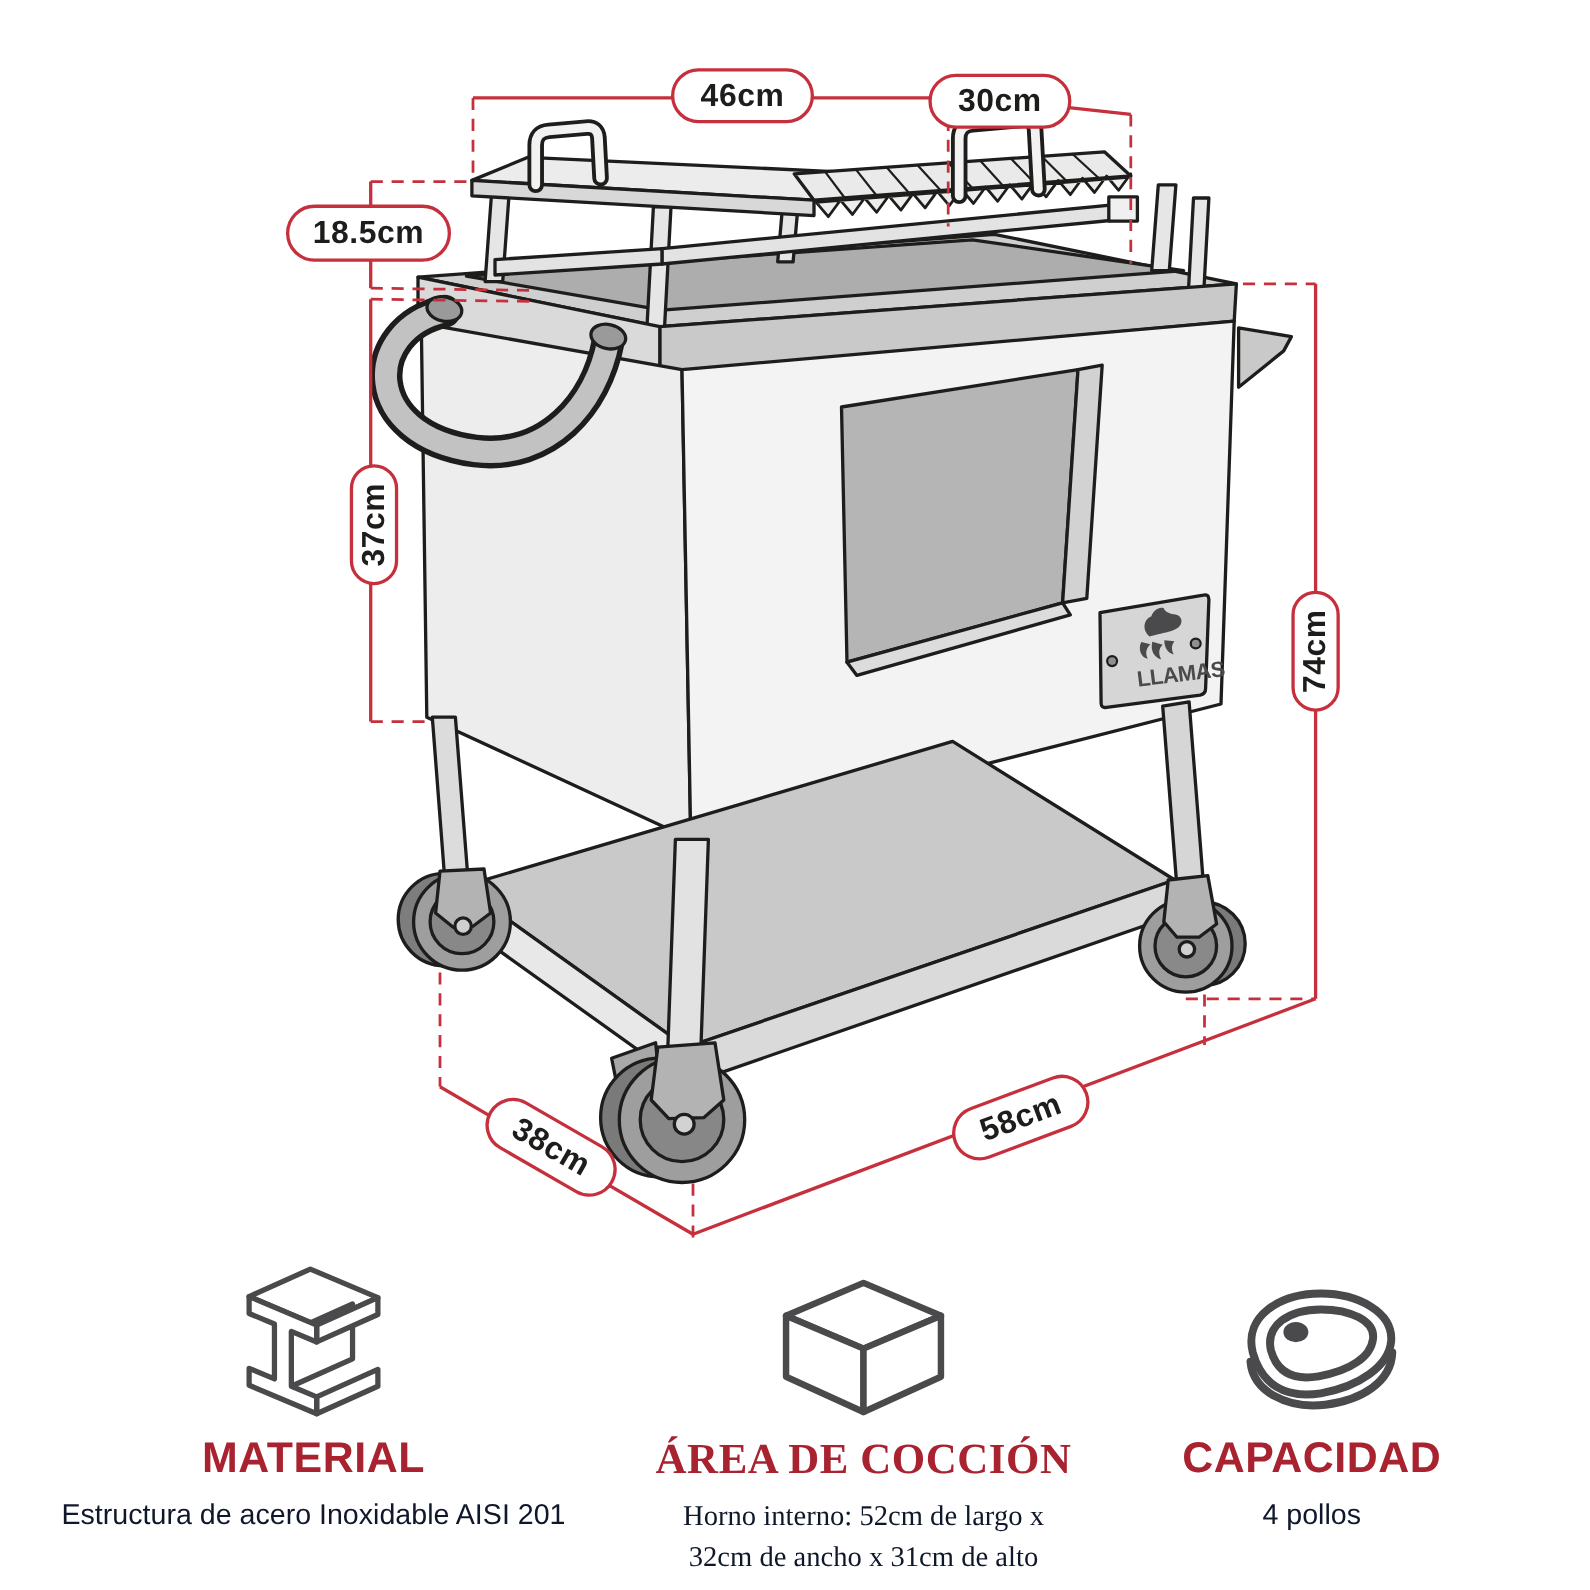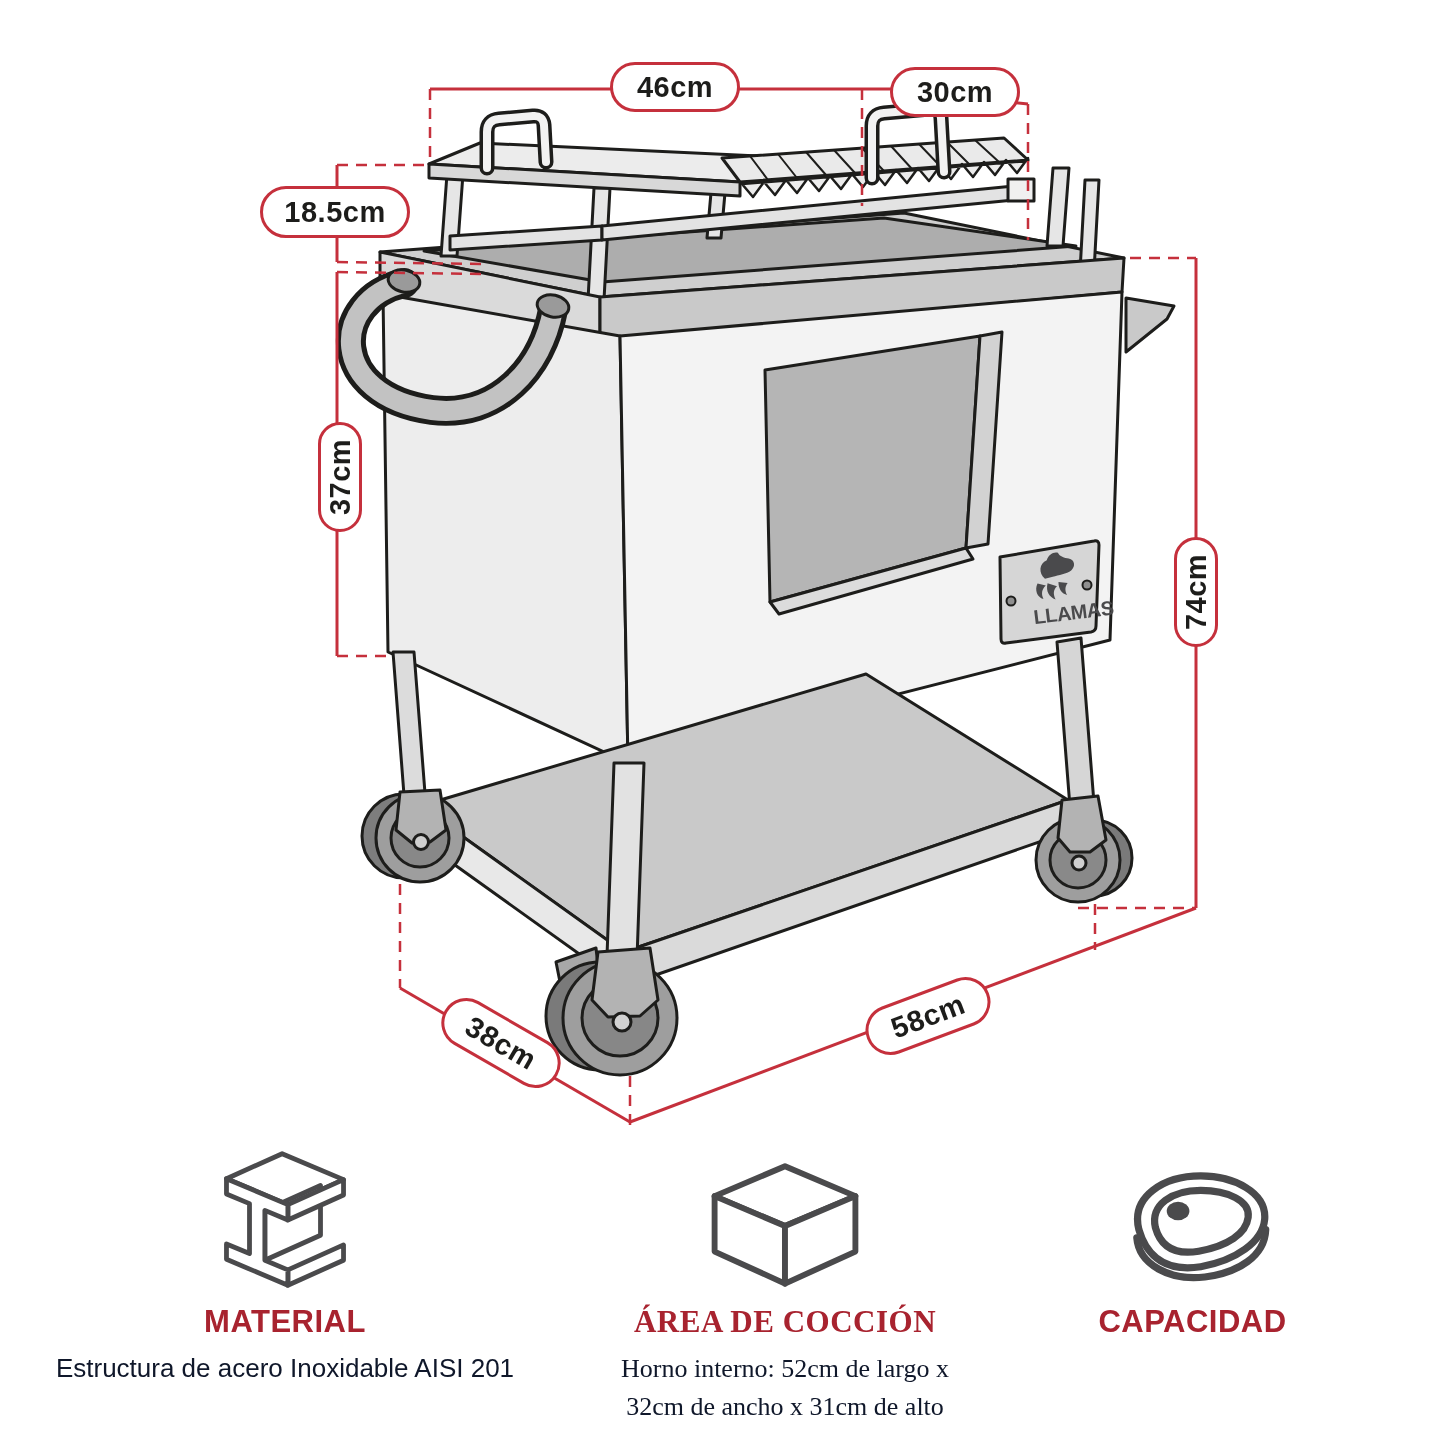--- a/index.html
+++ b/index.html
@@ -5,21 +5,21 @@
   html,body{margin:0;padding:0;background:#fff;}
   #stage{position:relative;width:1445px;height:1445px;background:#fff;overflow:hidden;
          font-family:"Liberation Sans",sans-serif;}
   #cart-svg{position:absolute;left:0;top:0;}
   .pill{position:absolute;display:flex;align-items:center;justify-content:center;
         background:#fff;border:3.5px solid #c5303c;border-radius:999px;
         font-weight:700;font-size:29px;color:#1d1d1b;letter-spacing:.5px;}
   .pill-v{transform:rotate(-90deg);}
   .spec-col{position:absolute;text-align:center;}
   .spec-icon{height:150px;display:flex;align-items:flex-end;justify-content:center;}
-  .spec-title{margin-top:14px;font-size:31px;font-weight:700;color:#a8232f;letter-spacing:.5px;}
+  .spec-title{margin-top:14px;font-size:39px;font-weight:700;color:#a8232f;letter-spacing:.5px;}
   .spec-lines{margin-top:10px;font-size:26px;color:#0f172a;line-height:1.45;}
 </style>
 </head>
 <body>
 
 <div id="stage">
 
   <svg id="cart-svg" width="1445" height="1445" viewBox="0 0 1445 1445">
 
     <g stroke="#1d1d1b" stroke-width="3" stroke-linejoin="round" stroke-linecap="round">
@@ -152,21 +152,21 @@
         <line x1="1130" y1="258" x2="1196" y2="258"></line>
         <line x1="1078" y1="908" x2="1196" y2="908"></line>
         <line x1="1095" y1="904" x2="1095" y2="950"></line>
         <line x1="400" y1="884" x2="400" y2="988"></line>
         <line x1="630" y1="1076" x2="630" y2="1130"></line>
       </g>
     </g>
   </svg>
 
   <div class="pill" style="left:610px;top:62px;width:124px;height:44px;">46cm</div>
-  <div class="pill" style="left:890px;top:67px;width:124px;height:44px;">30cm</div>
+  <div class="pill" style="left:844px;top:67px;width:124px;height:44px;">30cm</div>
   <div class="pill" style="left:260px;top:186px;width:144px;height:46px;">18.5cm</div>
   <div class="pill pill-v" style="left:285px;top:455px;width:104px;height:38px;">37cm</div>
   <div class="pill pill-v" style="left:1141px;top:570px;width:104px;height:38px;">74cm</div>
   <div class="pill" style="left:436px;top:1018px;width:124px;height:44px;transform:rotate(30deg);">38cm</div>
   <div class="pill" style="left:863px;top:991px;width:124px;height:44px;transform:rotate(-20.5deg);">58cm</div>
 
   <div class="spec-col" style="left:15px;top:1140px;width:540px;">
     <div class="spec-icon">
       <svg width="140" height="142" viewBox="-6 -32 134 148" fill="#fff" stroke="#4a4a4c" stroke-width="5" stroke-linejoin="round" stroke-linecap="round">
         <polygon points="0,0 64,27 122,1 58,-26"></polygon>
@@ -201,16 +201,17 @@
     <div class="spec-icon">
       <svg width="165" height="125" viewBox="0 0 160 120" fill="none" stroke="#4a4a4c" stroke-width="7" stroke-linejoin="round" stroke-linecap="round">
         <path d="M28,62 C20,30 52,10 88,10 C120,10 152,26 150,52 C148,74 122,92 88,98 C56,103 36,90 28,62 Z"></path>
         <path d="M44,60 C39,38 60,24 88,24 C114,24 136,34 134,50 C132,66 114,78 86,83 C62,87 49,78 44,60 Z"></path>
         <path d="M26,70 C28,96 58,112 92,108 C124,104 150,88 151,62"></path>
         <ellipse cx="66" cy="44" rx="11" ry="9" fill="#4a4a4c" stroke="none"></ellipse>
       </svg>
     </div>
     <div class="spec-title">CAPACIDAD</div>
     <div class="spec-lines">
+      <div>4 pollos</div>
     </div>
   </div>
 
 </div>
 
 </body></html>

